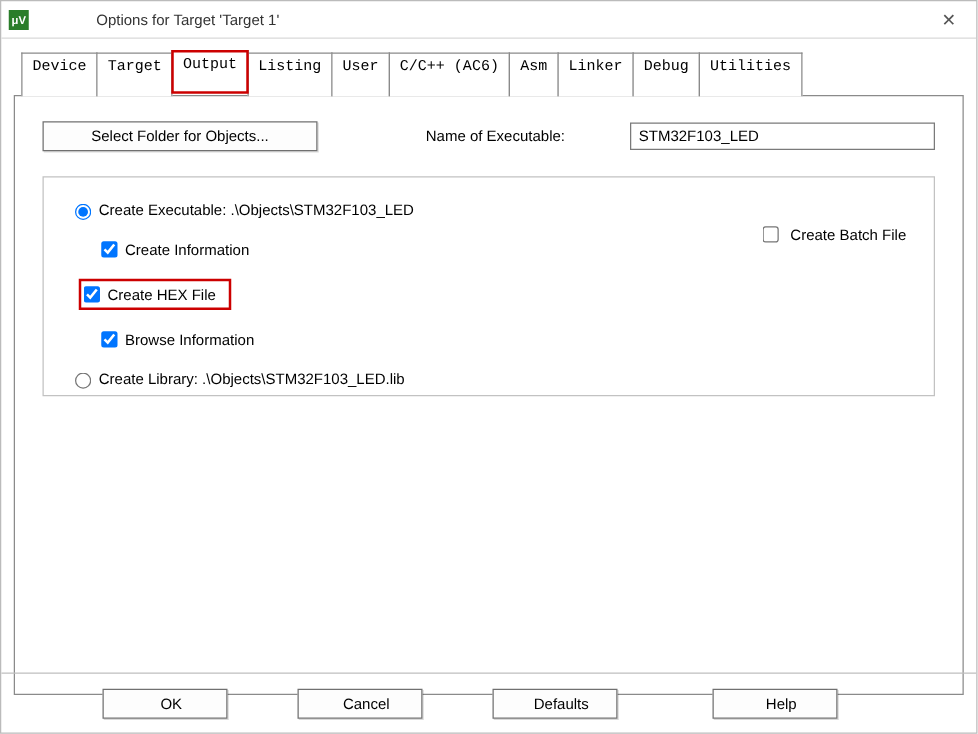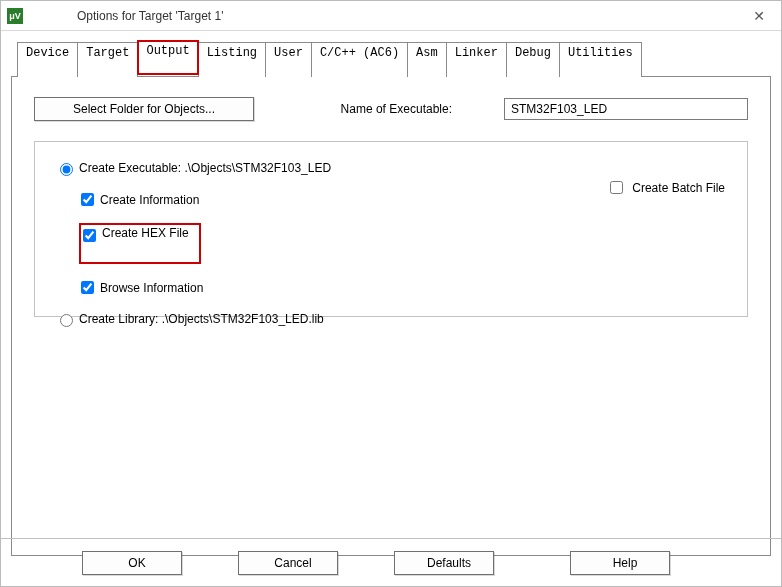--- a/index.html
+++ b/index.html
@@ -118,24 +118,24 @@
   .indent { margin-left: 22px; }
   .batch {
     position: absolute;
     right: 22px;
     top: 36px;
     display: flex;
     align-items: center;
   }
   .hex-highlight {
     border: 2px solid #c00;
-    padding: 1px 10px 17px 0;
-    margin-left: 24px;
+    padding: 1px 10px 1px 0;
+    margin-left: 8px;
     display: inline-flex;
-    align-items: flex-start;
+    align-items: center;
   }
   .hex-highlight input { margin-left: 2px; margin-right: 6px; }
   .footer {
     position: absolute;
     left: 0; right: 0; bottom: 0;
     height: 48px;
     border-top: 1px solid #bfbfbf;
     display: flex;
     align-items: center;
     justify-content: center;

